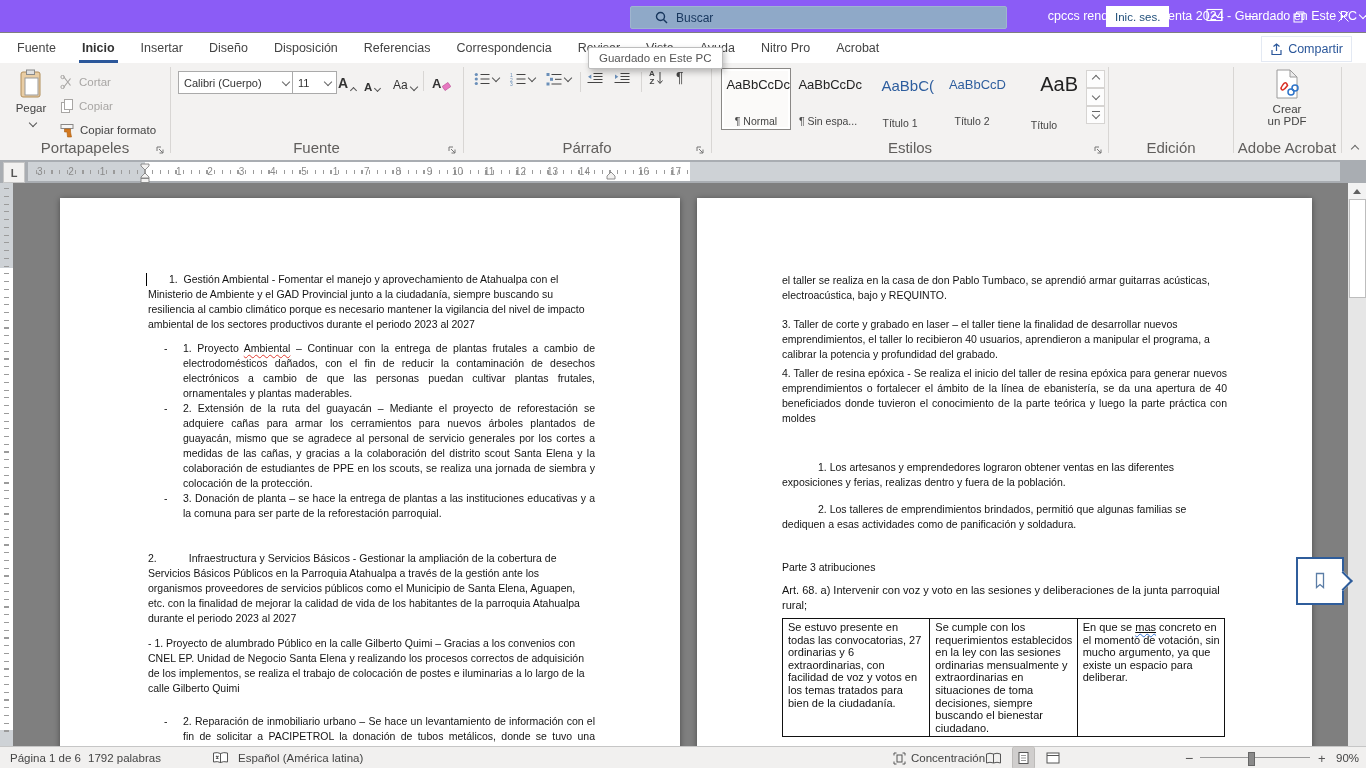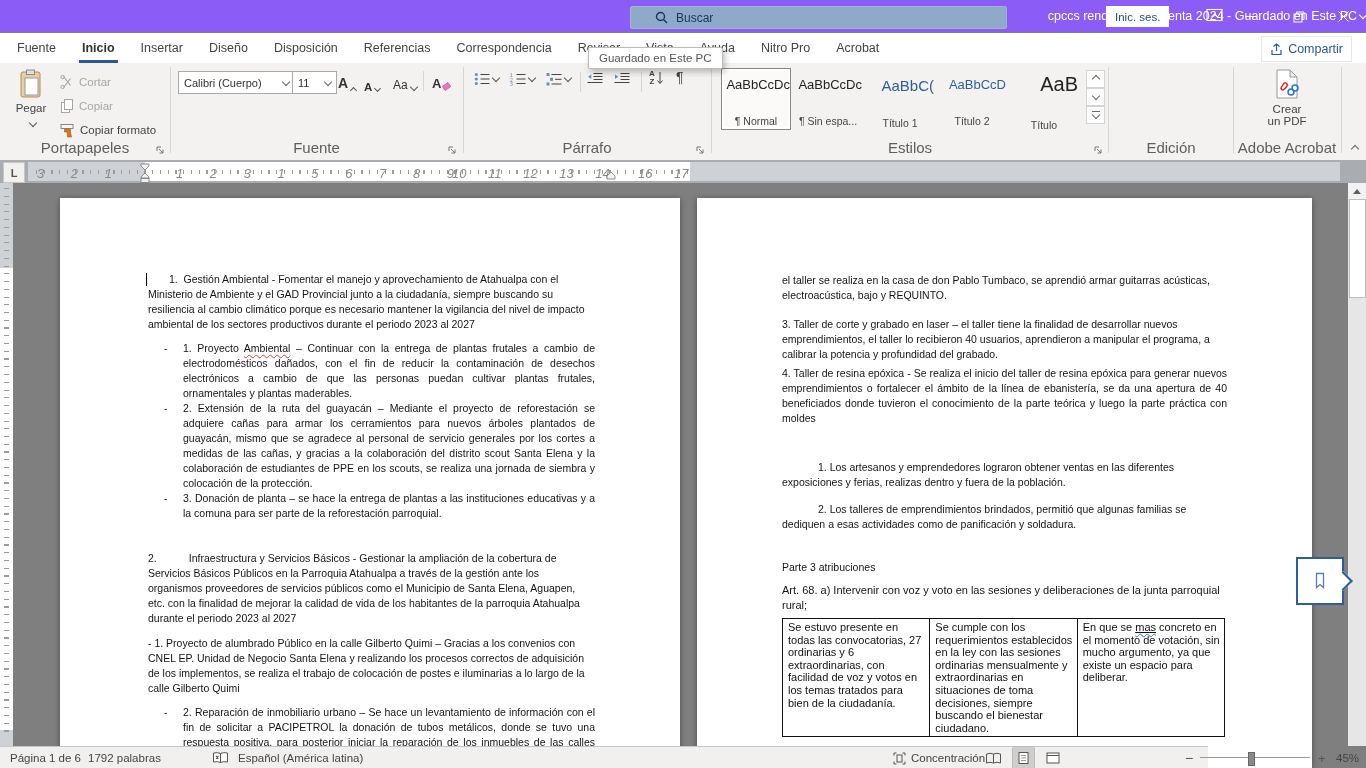--- a/index.html
+++ b/index.html
@@ -63,21 +63,21 @@
   .stylecard.h2 .prev{color:#2e5e9e;}
   .stylecard.tt .prev{font-size:20px;margin-top:4px;}
   .galbtn{position:absolute;left:1086px;width:17px;height:16px;background:#fdfdfd;border:1px solid #d6d4d2;display:flex;align-items:center;justify-content:center;color:#666;}
 
   
   .rulerrow{position:absolute;left:0;top:160px;width:1366px;height:23px;background:#a9adb2;}
   .tabsel{position:absolute;left:3px;top:2px;width:20px;height:19px;background:#f2f1f0;border:1px solid #c6c6c6;display:flex;align-items:center;justify-content:center;font-size:11px;color:#555;font-weight:700;}
   .hruler{position:absolute;left:28px;top:2px;width:1312px;height:19px;background:#ced2d6;}
   .hr-active{position:absolute;left:117px;top:0;width:545px;height:19px;background:#fff;}
   .hr-ticks{position:absolute;left:8px;top:8px;width:655px;height:4px;background:repeating-linear-gradient(90deg,#9b9b9b 0 1px,transparent 1px 7.75px);}
-  .hr-n{position:absolute;top:4px;font-size:13px;color:#8a8a8a;white-space:pre;font-style:italic;}
+  .hr-n{position:absolute;top:4px;font-size:10px;color:#8a8a8a;white-space:pre;}
 
   
   .docarea{position:absolute;left:0;top:183px;width:1366px;height:585px;background:#7f7f7f;}
   .vruler{position:absolute;left:0;top:0;width:13px;height:563px;background:#ced2d6;}
   .vr-active{position:absolute;left:0;top:85px;width:13px;height:462px;background:#fff;}
   .vr-ticks{position:absolute;left:4px;top:5px;width:5px;height:550px;background:repeating-linear-gradient(180deg,#9b9b9b 0 1px,transparent 1px 7.75px);}
   .page{position:absolute;top:15px;background:#fff;box-shadow:0 1px 6px rgba(0,0,0,.4);overflow:hidden;}
   .page1{left:60px;width:620px;height:570px;}
   .page2{left:697px;width:615px;height:570px;}
   .pgc{position:absolute;font-size:10.5px;line-height:15px;color:#141414;}
@@ -95,21 +95,21 @@
   .doctable{border-collapse:collapse;width:443px;table-layout:fixed;margin-top:0;}
   .doctable td{border:1.4px solid #111;vertical-align:top;padding:2px 4px 2px 5px;font-size:11px;line-height:12.6px;color:#111;}
   .bookmark-pop{position:absolute;left:1296px;top:374px;width:44px;height:44px;background:#fff;border:2px solid #2f5d9b;z-index:40;display:flex;align-items:center;justify-content:center;}
   .bm-arrow{position:absolute;right:-8px;top:15px;width:12px;height:12px;background:#fff;border-top:2px solid #2f5d9b;border-right:2px solid #2f5d9b;transform:rotate(45deg);}
   .scrollbar{position:absolute;left:1348px;top:0;width:18px;height:563px;background:#e6e6e6;z-index:30;}
   .sb-up{position:absolute;left:0;top:0;width:18px;height:16px;background:#f2f2f2;display:flex;align-items:center;justify-content:center;}
   .sb-up::after{content:"";width:0;height:0;border-left:4px solid transparent;border-right:4px solid transparent;border-bottom:5px solid #606060;}
   .sb-thumb{position:absolute;left:1px;top:16px;width:15px;height:97px;background:#fff;border:1px solid #bdbdbd;}
 
   
-  .statusbar{position:absolute;left:0;top:746px;width:1208px;height:22px;background:#f1f0ef;border-top:1px solid #c6c6c6;z-index:60;font-size:11.5px;color:#444;}
+  .statusbar{position:absolute;left:0;top:746px;width:1366px;height:22px;background:#f1f0ef;border-top:1px solid #c6c6c6;z-index:60;font-size:11.5px;color:#444;}
   .sb-item{position:absolute;top:0;height:22px;display:flex;align-items:center;gap:5px;}
   .zoom-track{position:absolute;left:0;top:10px;width:110px;height:1px;background:#9b9b9b;}
   .zoom-tick{position:absolute;left:54px;top:7px;width:1px;height:7px;background:#9b9b9b;}
   .zoom-thumb{position:absolute;left:48px;top:5px;width:5px;height:12px;background:#8a8a8a;border:1px solid #666;}
 </style>
 </head>
 <body>
 
 <div id="app">
 
@@ -491,21 +491,21 @@
     <div class="gsep" style="left:1341px"></div>
     <span style="position:absolute;right:8px;bottom:6px;color:#666"><span class="chev up"></span></span>
   </section>
 
   <div class="rulerrow">
     <div class="tabsel">L</div>
     <div class="hruler">
       <div class="hr-active"></div>
       <div class="hr-ticks"></div>
       <span class="hr-n" style="left:9px;word-spacing:23px">3 2 1</span>
-      <span class="hr-n" style="left:148px;word-spacing:23px">1 2 3 1 5 6 7 8 9</span>
+      <span class="hr-n" style="left:148px;word-spacing:23px">1 2 3 4 5 1 7 8 9</span>
       <span class="hr-n" style="left:424px;word-spacing:18px">10 11 12 13 14</span>
       <span class="hr-n" style="left:610px;word-spacing:18px">16 17</span>
       <svg style="position:absolute;left:112px;top:1px" width="10" height="22" viewBox="0 0 10 22">
           <path d="M1 1h8v2L5 7 1 3z" fill="#f2f1f0" stroke="#777" stroke-width="0.8"></path>
           <path d="M5 10l4 4v1H1v-1z" fill="#f2f1f0" stroke="#777" stroke-width="0.8"></path>
           <rect x="1" y="15.5" width="8" height="4" fill="#f2f1f0" stroke="#777" stroke-width="0.8"></rect>
         </svg>
       <svg style="position:absolute;left:578px;top:9px" width="10" height="9" viewBox="0 0 10 9">
           <path d="M5 1l4 4v3H1V5z" fill="#f2f1f0" stroke="#777" stroke-width="0.8"></path>
         </svg>
@@ -519,21 +519,21 @@
     </div>
 
     <div class="page page1">
       <div class="pgc c1">
         <span class="caret"></span>
         <p class="ind1" style="margin-bottom:9px">1.&nbsp; Gestión Ambiental - Fomentar el manejo y aprovechamiento de Atahualpa con el Ministerio de Ambiente y el GAD Provincial junto a la ciudadanía, siempre buscando su resiliencia al cambio climático porque es necesario mantener la vigilancia del nivel de impacto ambiental de los sectores productivos durante el periodo 2023 al 2027</p>
         <div class="li"><span>1. Proyecto </span><span class="sq-red">Ambiental</span><span> – Continuar con la entrega de plantas frutales a cambio de electrodomésticos dañados, con el fin de reducir la contaminación de desechos electrónicos a cambio de que las personas puedan cultivar plantas frutales, ornamentales y plantas maderables.</span></div>
         <div class="li">2. Extensión de la ruta del guayacán – Mediante el proyecto de reforestación se adquiere cañas para armar los cerramientos para nuevos árboles plantados de guayacán, mismo que se agradece al personal de servicio generales por los cortes a medidas de las cañas, y gracias a la colaboración del distrito scout Santa Elena y la colaboración de estudiantes de PPE en los scouts, se realiza una jornada de siembra y colocación de la protección.</div>
         <div class="li" style="margin-bottom:30px">3. Donación de planta – se hace la entrega de plantas a las instituciones educativas y a la comuna para ser parte de la reforestación parroquial.</div>
         <p style="margin-bottom:10px">2.&nbsp;&nbsp;&nbsp;&nbsp;&nbsp;&nbsp;&nbsp;&nbsp;&nbsp;&nbsp;&nbsp;Infraestructura y Servicios Básicos - Gestionar la ampliación de la cobertura de Servicios Básicos Públicos en la Parroquia Atahualpa a través de la gestión ante los organismos proveedores de servicios públicos como el Municipio de Santa Elena, Aguapen, etc. con la finalidad de mejorar la calidad de vida de los habitantes de la parroquia Atahualpa durante el periodo 2023 al 2027</p>
-        <p style="margin-bottom:9px">- 1. Proyecto de alumbrado Público en la calle Gilberto Quimi – Gracias a los convenios con CNEL EP. Unidad de Negocio Santa Elena y realizando los procesos correctos de adquisición de los implementos, se realiza el trabajo de colocación de postes e iluminarias a lo largo de la calle Gilberto Quimi</p>
+        <p style="margin-bottom:18px">- 1. Proyecto de alumbrado Público en la calle Gilberto Quimi – Gracias a los convenios con CNEL EP. Unidad de Negocio Santa Elena y realizando los procesos correctos de adquisición de los implementos, se realiza el trabajo de colocación de postes e iluminarias a lo largo de la calle Gilberto Quimi</p>
         <div class="li">2. Reparación de inmobiliario urbano – Se hace un levantamiento de información con el fin de solicitar a PACIPETROL la donación de tubos metálicos, donde se tuvo una respuesta positiva, para posterior iniciar la reparación de los inmuebles de las calles Bolívar Panchana, Wilfrido Vera, Gilberto Quimi, av. 9 de octubre y calle Entre Ríos</div>
       </div>
     </div>
 
     <div class="page page2">
       <div class="pgc c2">
         <p style="margin-bottom:14px">el taller se realiza en la casa de don Pablo Tumbaco, se aprendió armar guitarras acústicas, electroacústica, bajo y REQUINTO.</p>
         <p style="margin-bottom:4px">3. Taller de corte y grabado en laser – el taller tiene la finalidad de desarrollar nuevos emprendimientos, el taller lo recibieron 40 usuarios, aprendieron a manipular el programa, a calibrar la potencia y profundidad del grabado.</p>
         <p style="margin-bottom:34px;text-align:justify">4. Taller de resina epóxica - Se realiza el inicio del taller de resina epóxica para generar nuevos emprendimientos o fortalecer el ámbito de la línea de ebanistería, se da una apertura de 40 beneficiados donde tuvieron el conocimiento de la parte teórica y luego la parte práctica con moldes</p>
         <p style="margin-bottom:12px;text-indent:36px">1. Los artesanos y emprendedores lograron obtener ventas en las diferentes exposiciones y ferias, realizas dentro y fuera de la población.</p>
@@ -601,16 +601,16 @@
           <path d="M1 3.5h12" stroke="#555"></path>
         </svg>
     </span>
     <span class="sb-item" style="left:1185px;font-size:14px;color:#555">−</span>
     <span class="sb-item" style="left:1200px;width:110px">
       <span class="zoom-track"></span>
       <span class="zoom-tick"></span>
       <span class="zoom-thumb"></span>
     </span>
     <span class="sb-item" style="left:1318px;font-size:13px;color:#555">+</span>
-    <span class="sb-item" style="left:1336px">45%</span>
+    <span class="sb-item" style="left:1336px">90%</span>
   </footer>
 
 </div>
 
 </body></html>

